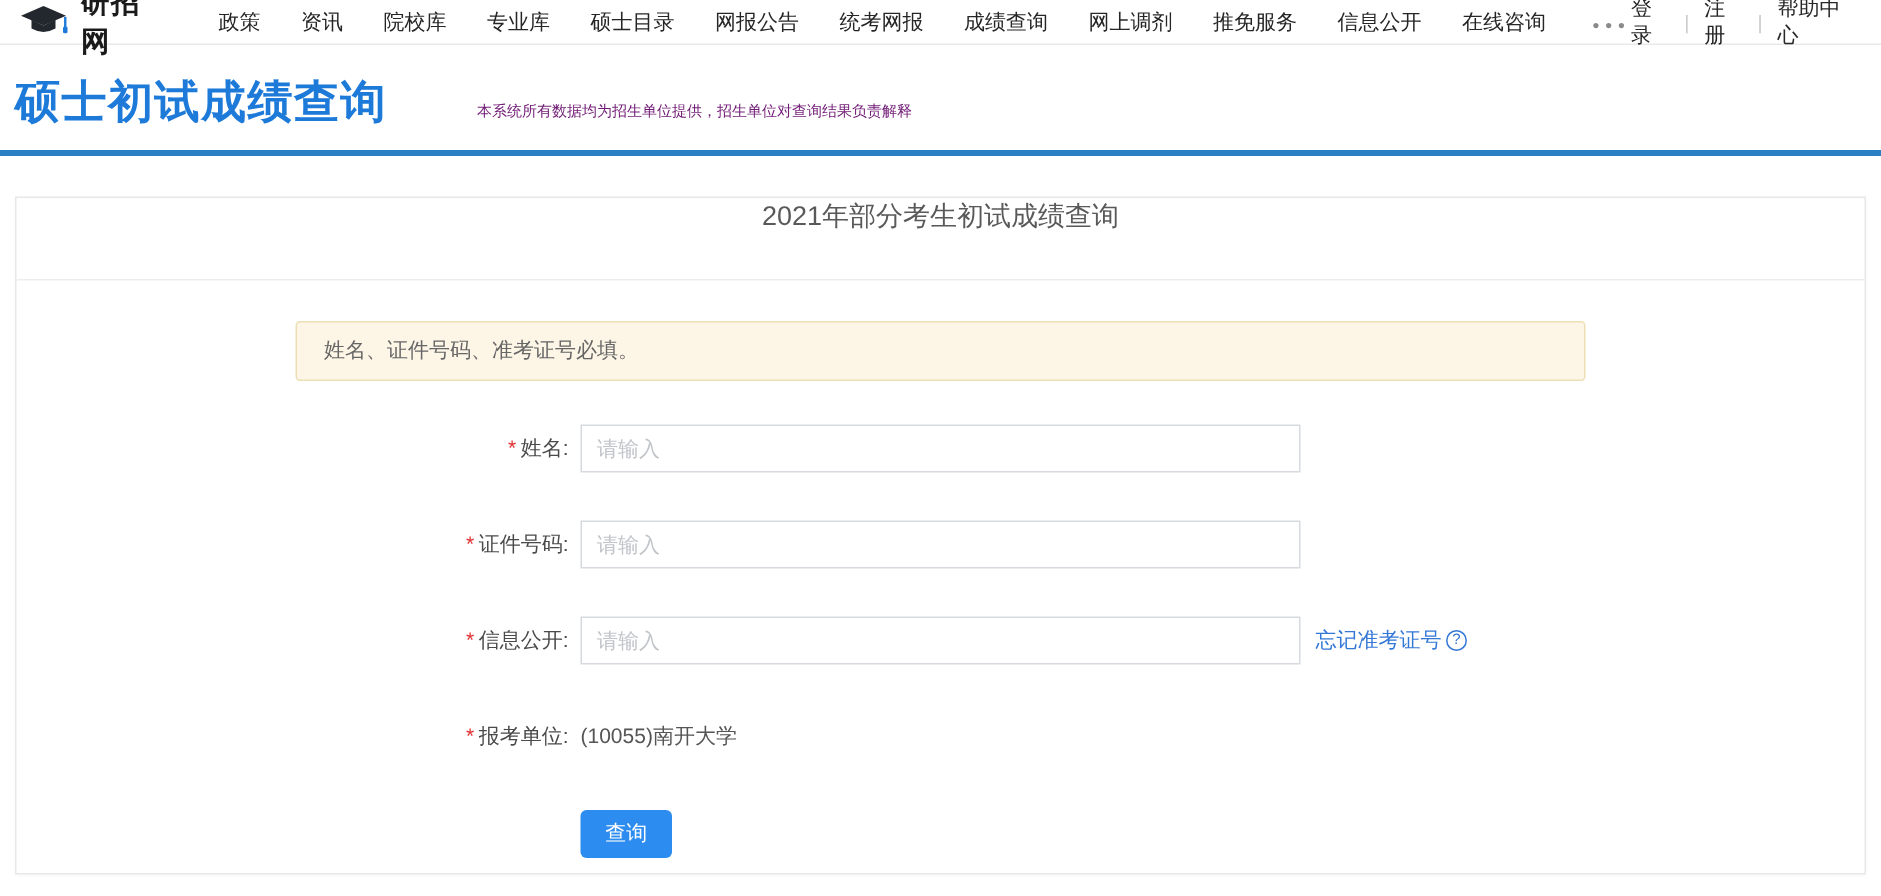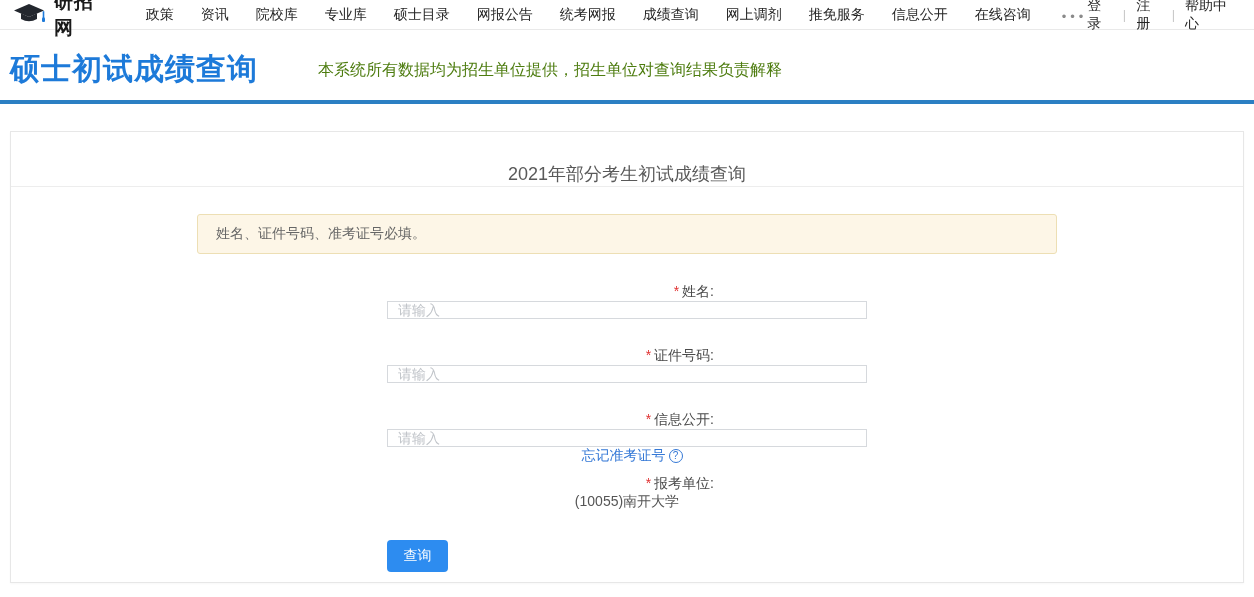--- a/index.html
+++ b/index.html
@@ -26,51 +26,51 @@
   .nav-right a { color: #262626; }
   .nav-sep { color: #c9c9c9; font-size: 13px; }
 
   
   .page-head {
     display: flex; align-items: flex-end;
     padding: 24px 0 16px 10px;
     gap: 38px;
   }
   .page-title { font-size: 30px; font-weight: bold; color: #1d7ad9; line-height: 1; letter-spacing: 1px; }
-  .page-subtitle { font-size: 16px; color: #4d7c0f; margin-left: 22px; padding-bottom: 3px; text-align: center; }
+  .page-subtitle { font-size: 10px; color: #701a75; margin-left: 22px; padding-bottom: 3px; text-align: center; }
   .blue-divider { height: 4px; background: #2b7fc3; width: 100%; }
 
   
   .card {
     margin: 27px 10px 0 10px;
     border: 1px solid #e7e7e7;
     background: #fff;
     min-height: 452px;
     box-shadow: 0 1px 2px rgba(0,0,0,0.03);
   }
   .card-header {
-    height: 55px; display: flex; align-items: flex-end; justify-content: center;
+    height: 55px; display: flex; align-items: flex-start; justify-content: center;
     border-bottom: 1px solid #ededed;
   }
   .card-title { font-size: 18px; font-weight: normal; color: #595959; }
   .card-body { width: 860px; margin: 27px auto 0 auto; }
 
   
   .notice {
     height: 40px; display: flex; align-items: center;
     padding: 0 18px;
     background: #fdf6e7;
     border: 1px solid #eddfb4;
     border-radius: 3px;
     font-size: 14px; color: #666;
     margin-bottom: 29px;
   }
 
   
-  .form-row { display: flex; align-items: center; height: 32px; margin-bottom: 32px; flex-direction: column; }
+  .form-row { display: flex; align-items: center; height: 32px; margin-bottom: 32px; }
   .form-label {
     width: 182px; text-align: right; margin-right: 8px;
     font-size: 14px; color: #4a4a4a; white-space: nowrap;
   }
   .req { color: #e03131; margin-right: 3px; font-size: 14px; }
   .form-input {
     width: 480px; height: 32px;
     border: 1px solid #d6d9dd; border-radius: 0;
     padding: 0 10px; font-size: 14px; color: #333;
     outline: none;

